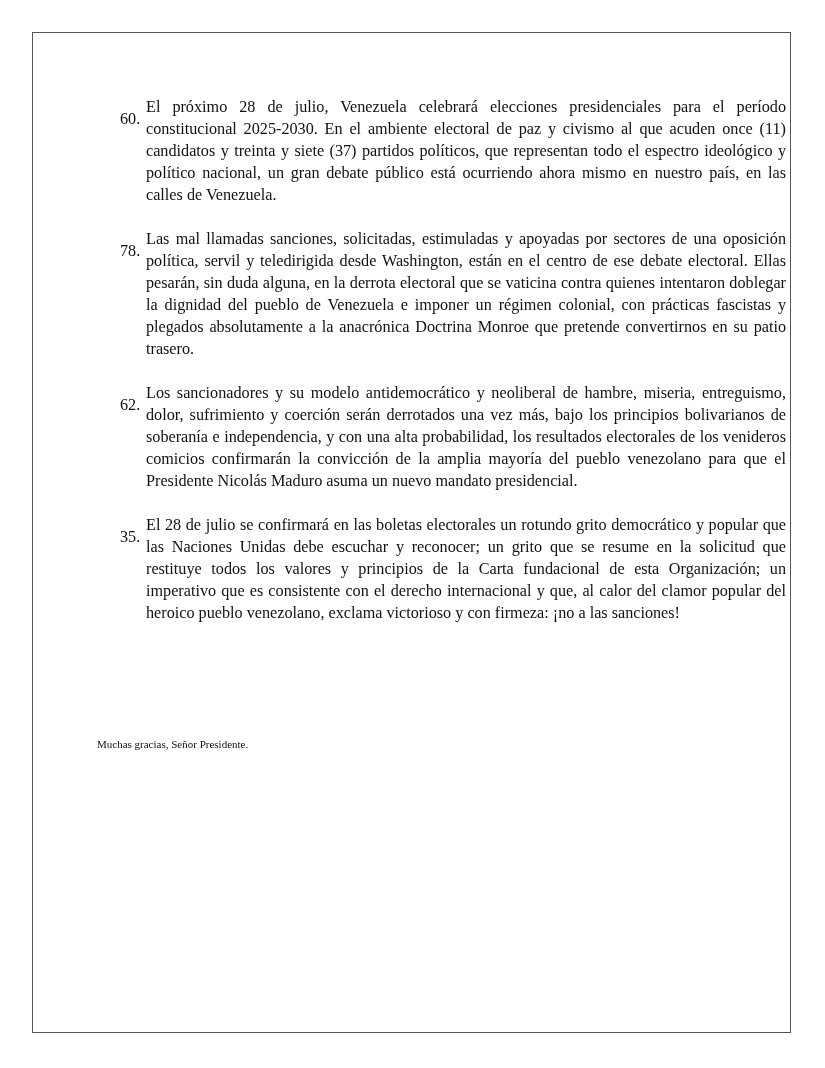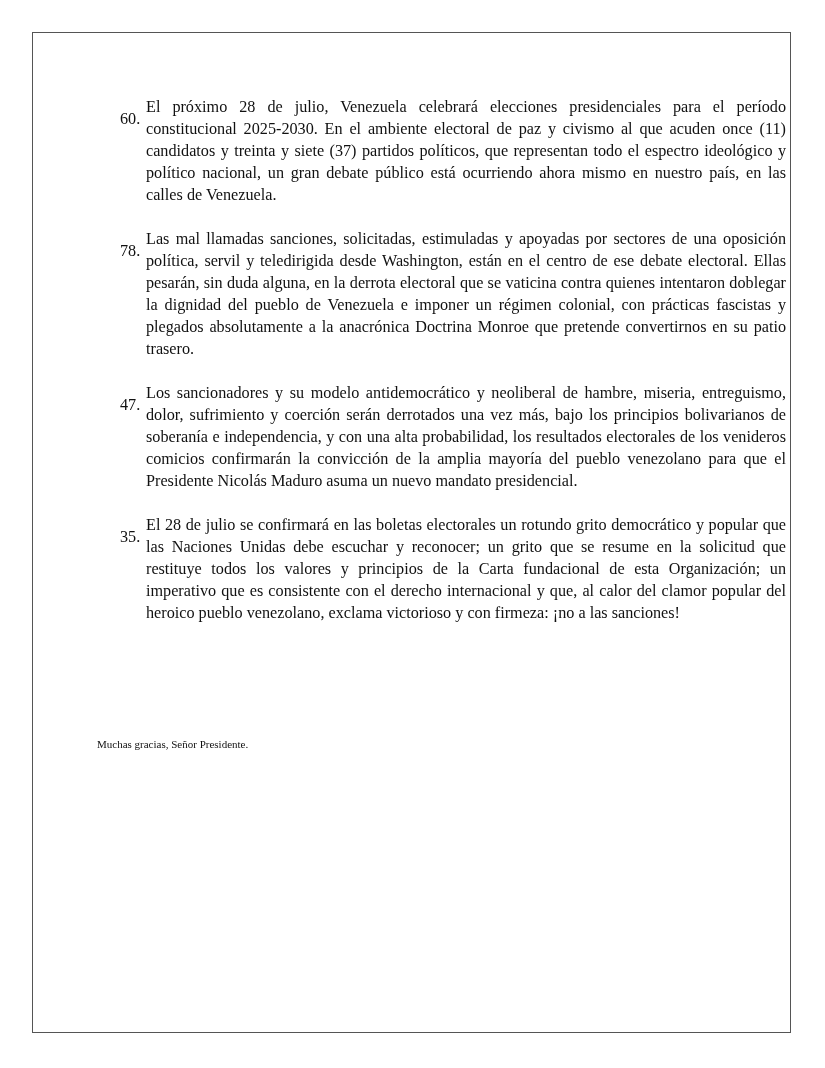--- a/index.html
+++ b/index.html
@@ -74,21 +74,21 @@
   <ol class="numbered-list">
     <li class="list-item">
       <span class="item-number">60.</span>
       <span class="item-text">El próximo 28 de julio, Venezuela celebrará elecciones presidenciales para el período constitucional 2025-2030. En el ambiente electoral de paz y civismo al que acuden once (11) candidatos y treinta y siete (37) partidos políticos, que representan todo el espectro ideológico y político nacional, un gran debate público está ocurriendo ahora mismo en nuestro país, en las calles de Venezuela.</span>
     </li>
     <li class="list-item">
       <span class="item-number">78.</span>
       <span class="item-text">Las mal llamadas sanciones, solicitadas, estimuladas y apoyadas por sectores de una oposición política, servil y teledirigida desde Washington, están en el centro de ese debate electoral. Ellas pesarán, sin duda alguna, en la derrota electoral que se vaticina contra quienes intentaron doblegar la dignidad del pueblo de Venezuela e imponer un régimen colonial, con prácticas fascistas y plegados absolutamente a la anacrónica Doctrina Monroe que pretende convertirnos en su patio trasero.</span>
     </li>
     <li class="list-item">
-      <span class="item-number">47.</span>
+      <span class="item-number">62.</span>
       <span class="item-text">Los sancionadores y su modelo antidemocrático y neoliberal de hambre, miseria, entreguismo, dolor, sufrimiento y coerción serán derrotados una vez más, bajo los principios bolivarianos de soberanía e independencia, y con una alta probabilidad, los resultados electorales de los venideros comicios confirmarán la convicción de la amplia mayoría del pueblo venezolano para que el Presidente Nicolás Maduro asuma un nuevo mandato presidencial.</span>
     </li>
     <li class="list-item">
       <span class="item-number">35.</span>
       <span class="item-text">El 28 de julio se confirmará en las boletas electorales un rotundo grito democrático y popular que las Naciones Unidas debe escuchar y reconocer; un grito que se resume en la solicitud que restituye todos los valores y principios de la Carta fundacional de esta Organización; un imperativo que es consistente con el derecho internacional y que, al calor del clamor popular del heroico pueblo venezolano, exclama victorioso y con firmeza: ¡no a las sanciones!</span>
     </li>
   </ol>
 
   <p class="closing">Muchas gracias, Señor Presidente.</p>
 </div>

